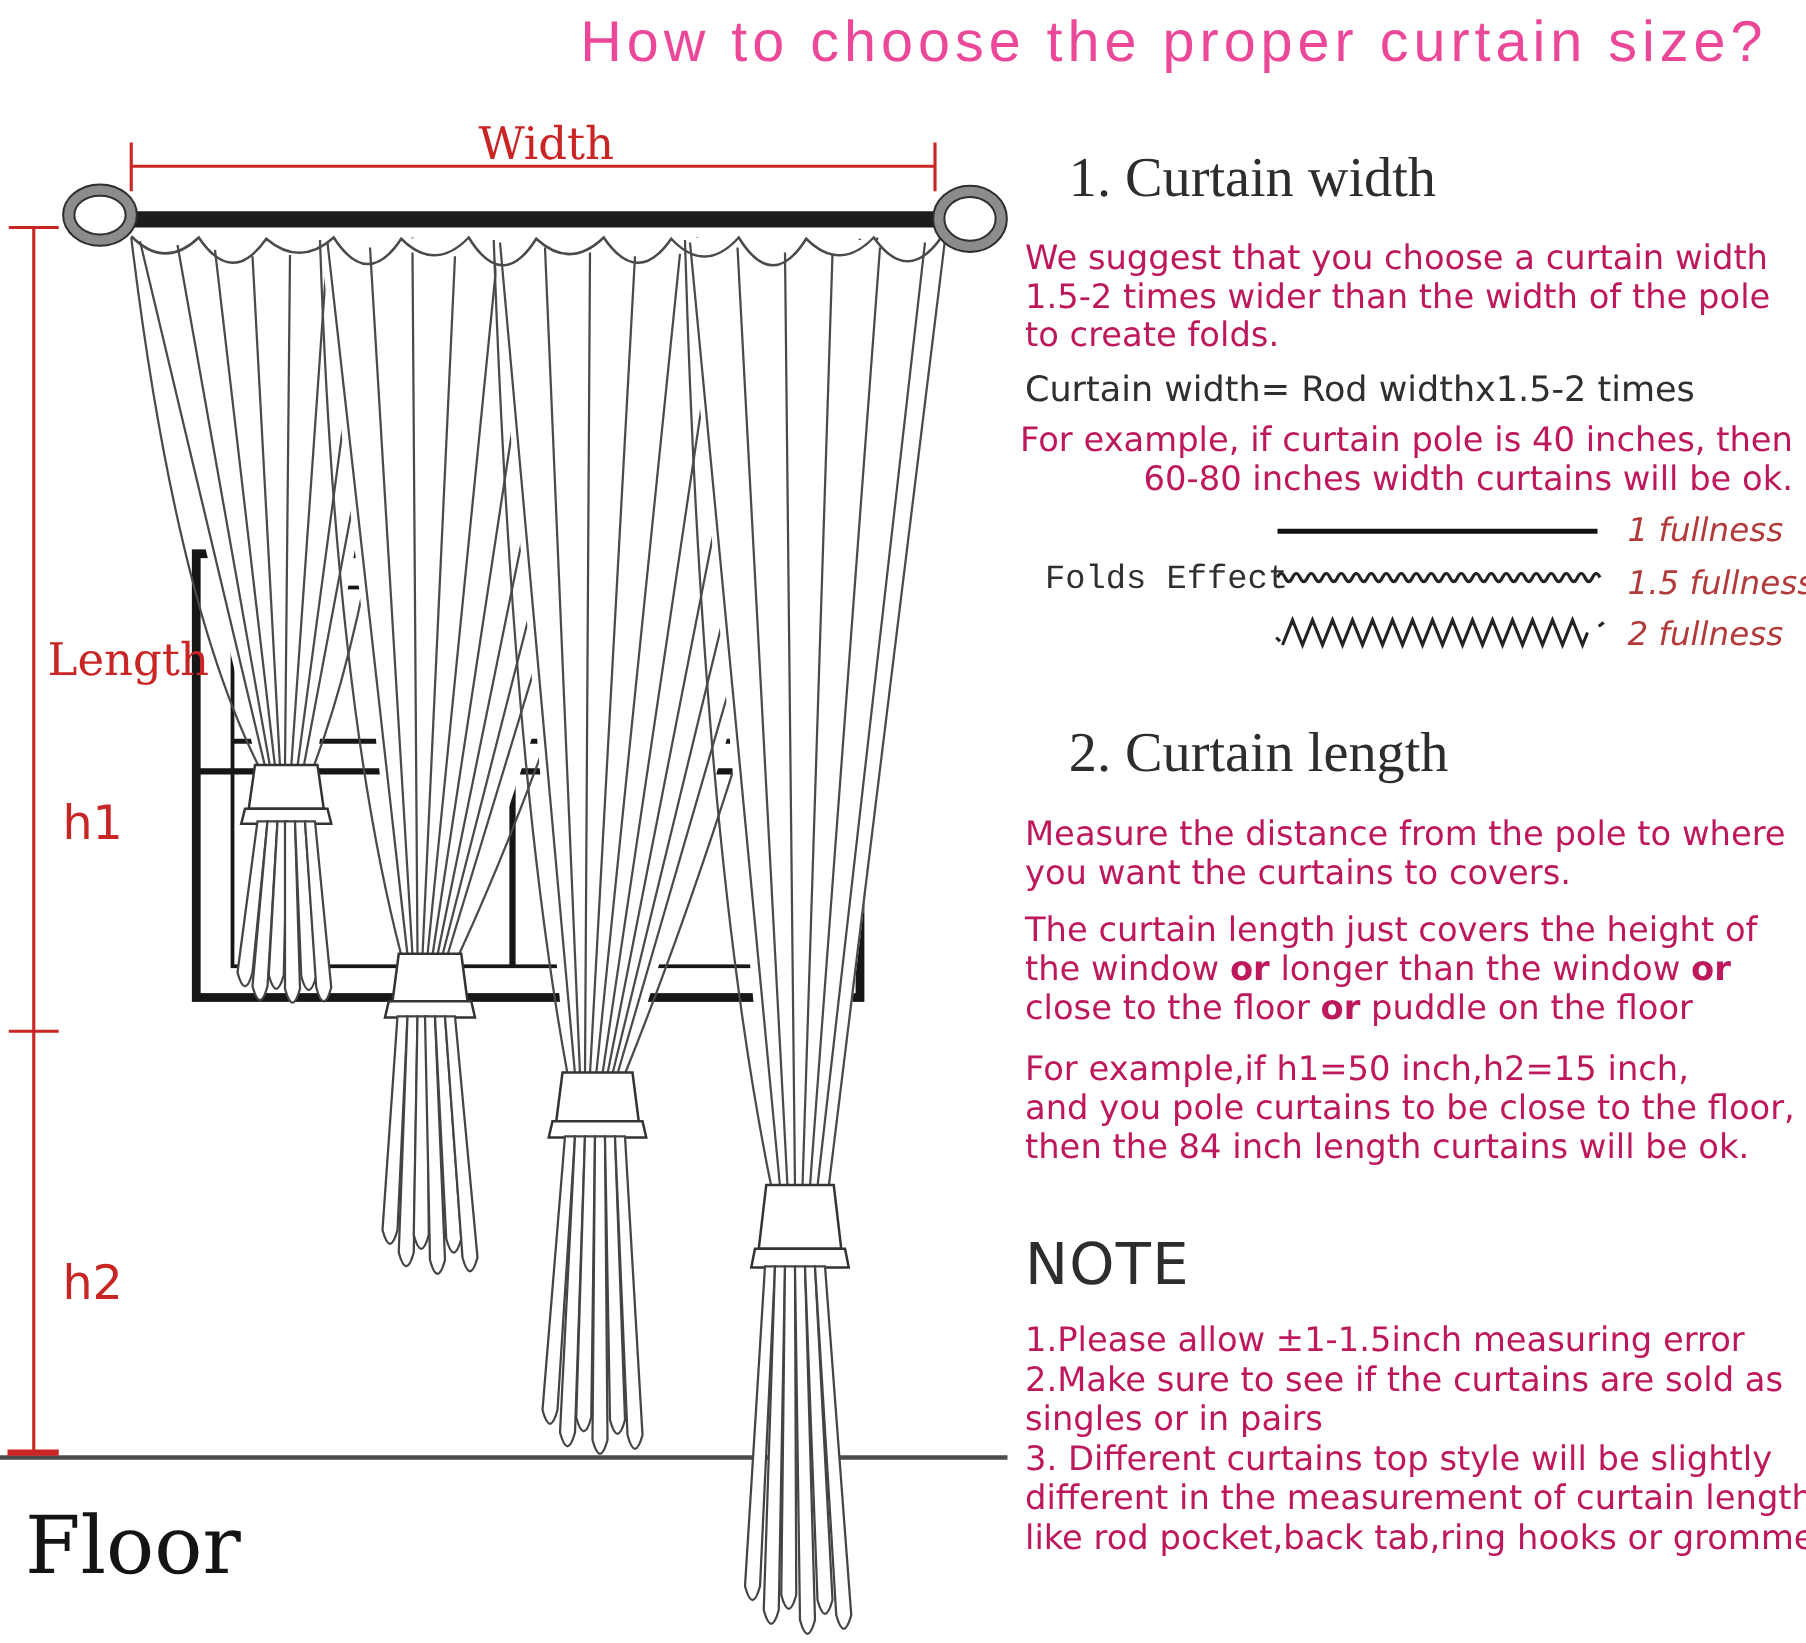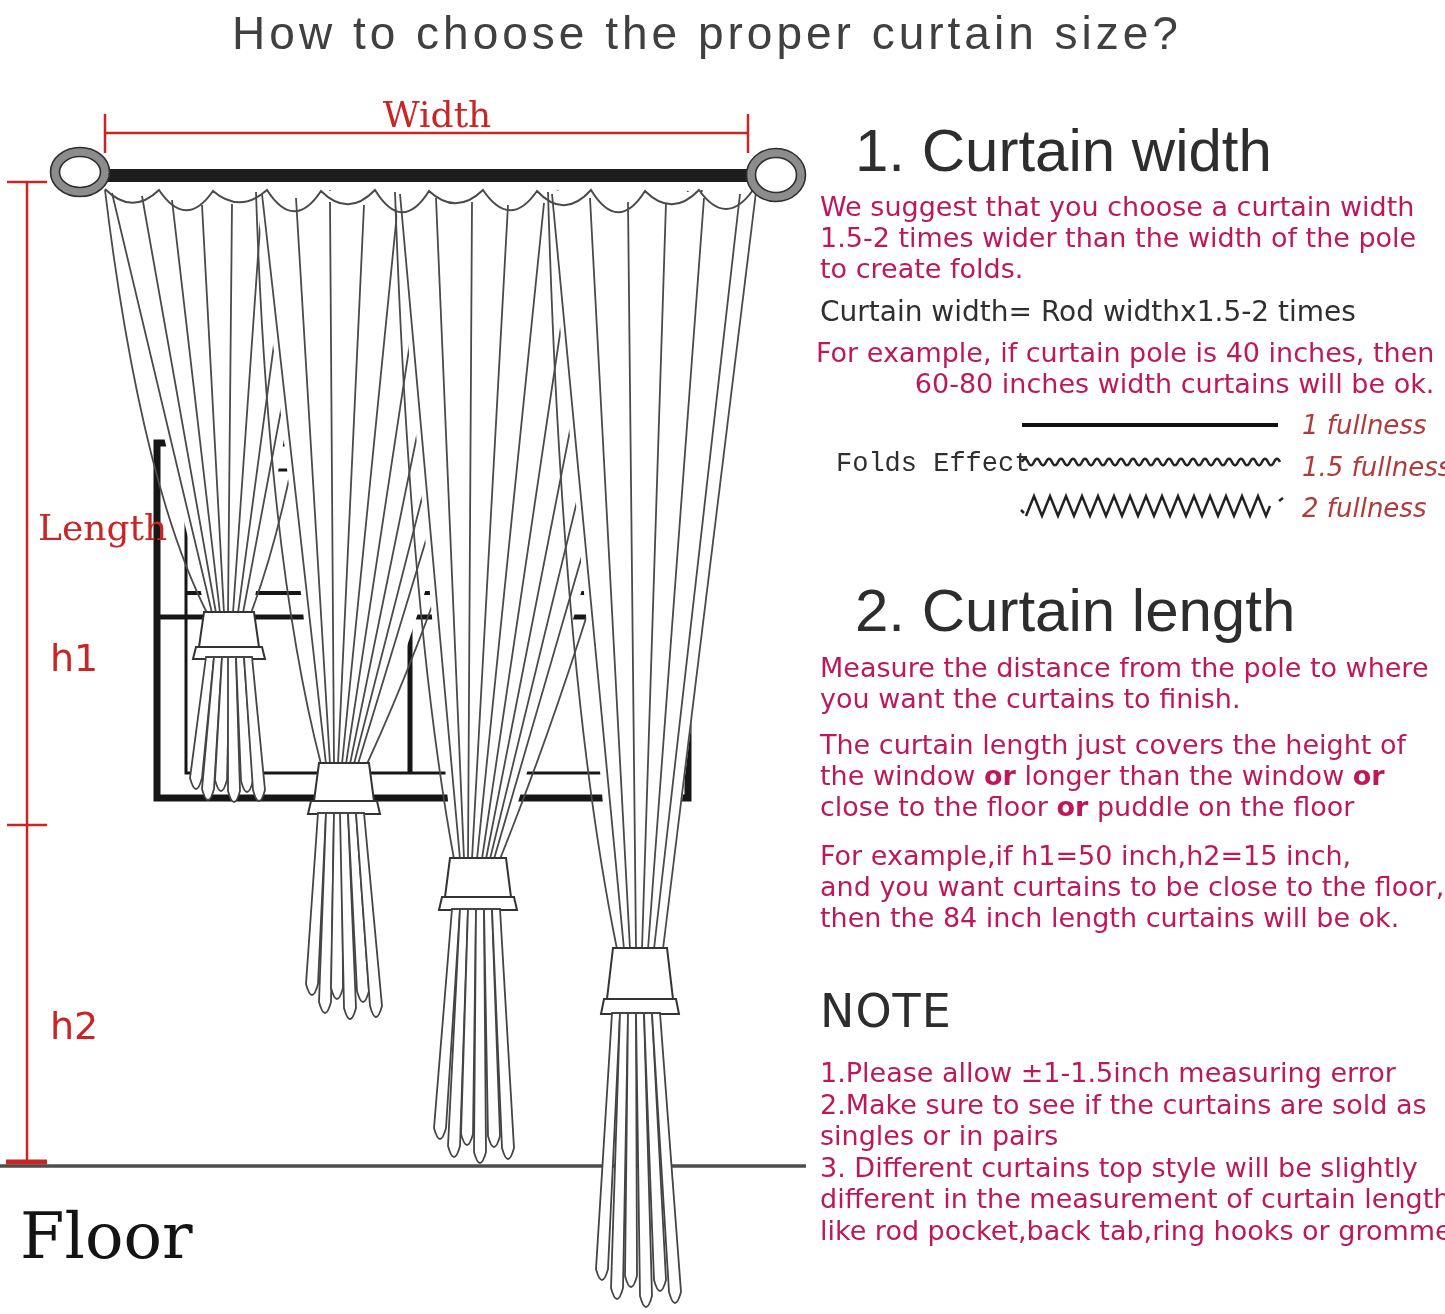--- a/index.html
+++ b/index.html
@@ -3,28 +3,28 @@
 <meta charset="utf-8">
 <style>
   html,body{margin:0;padding:0;}
   body{
     width:1445px;height:1314px;position:relative;background:#ffffff;
     font-family:"DejaVu Sans",sans-serif;color:#383838;overflow:hidden;
   }
   .abs{position:absolute;}
   
   .page-title{
-    left:0;top:6px;width:1414px;text-align:center;
+    left:0;top:6px;width:1414px;text-align:right;
     font-family:"Liberation Sans",sans-serif;
-    font-size:46px;letter-spacing:4px;color:#404040;white-space:nowrap;
+    font-size:46px;letter-spacing:4px;color:#ec4899;white-space:nowrap;
   }
   
   .sec-heading{
-    font-size:60px;color:#2d2d2d;white-space:nowrap;
-    font-family:Liberation Sans, sans-serif;
+    font-size:45px;color:#2d2d2d;white-space:nowrap;
+    font-family:Liberation Serif, serif;
   }
   .body-block{font-size:27px;line-height:31px;color:#be185d;}
   .body-block .ln{white-space:nowrap;}
   .formula{font-weight:normal;font-size:28px;color:#2f2f2f;white-space:nowrap;}
   .note-heading{font-size:46px;color:#2d2d2d;letter-spacing:1px;}
   .folds-label{font-size:27px;color:#2f2f2f;white-space:nowrap;}
   .fullness-label{font-size:26px;color:#b23a3a;white-space:nowrap;font-style:italic;}
   b{font-weight:bold;text-align:center;}
   svg text{user-select:none;}
 </style>
@@ -188,32 +188,32 @@
   </svg>
   <div class="abs fullness-label" style="left:482px;top:5px;">1 fullness</div>
   <div class="abs fullness-label" style="left:482px;top:47px;">1.5 fullness</div>
   <div class="abs fullness-label" style="left:482px;top:88px;">2 fullness</div>
 </div>
 
 <div class="abs sec-heading" style="left:855px;top:576px;">2. Curtain length</div>
 
 <div class="abs body-block" style="left:820px;top:652px;">
   <div class="ln">Measure the distance from the pole to where</div>
-  <div class="ln">you want the curtains to finish.</div>
+  <div class="ln">you want the curtains to covers.</div>
 </div>
 
 <div class="abs body-block" style="left:820px;top:729px;">
   <div class="ln">The curtain length just covers the height of</div>
   <div class="ln"><span>the window </span><b>or</b><span> longer than the window </span><b>or</b></div>
   <div class="ln"><span>close to the floor </span><b>or</b><span> puddle on the floor</span></div>
 </div>
 
 <div class="abs body-block" style="left:820px;top:840px;">
   <div class="ln">For example,if h1=50 inch,h2=15 inch,</div>
-  <div class="ln">and you want curtains to be close to the floor,</div>
+  <div class="ln">and you pole curtains to be close to the floor,</div>
   <div class="ln">then the 84 inch length curtains will be ok.</div>
 </div>
 
 <div class="abs note-heading" style="left:820px;top:984px;">NOTE</div>
 
 <div class="abs body-block" style="left:820px;top:1057px;line-height:31.5px;">
   <div class="ln">1.Please allow ±1-1.5inch measuring error</div>
   <div class="ln">2.Make sure to see if the curtains are sold as</div>
   <div class="ln">singles or in pairs</div>
   <div class="ln">3. Different curtains top style will be slightly</div>

